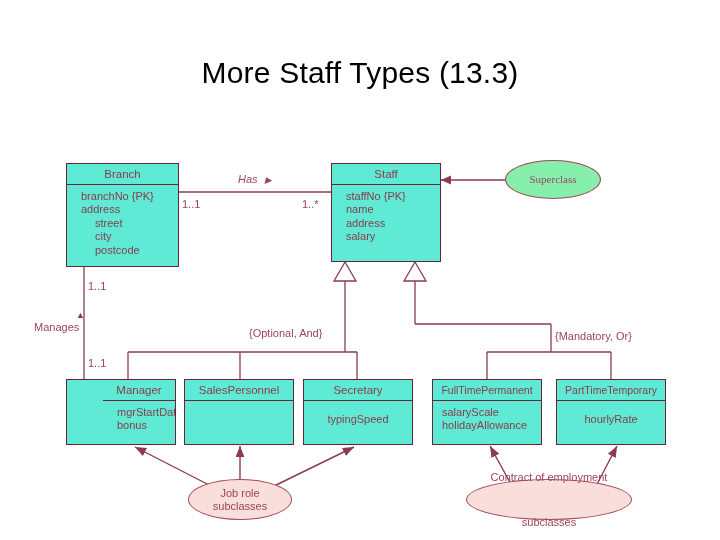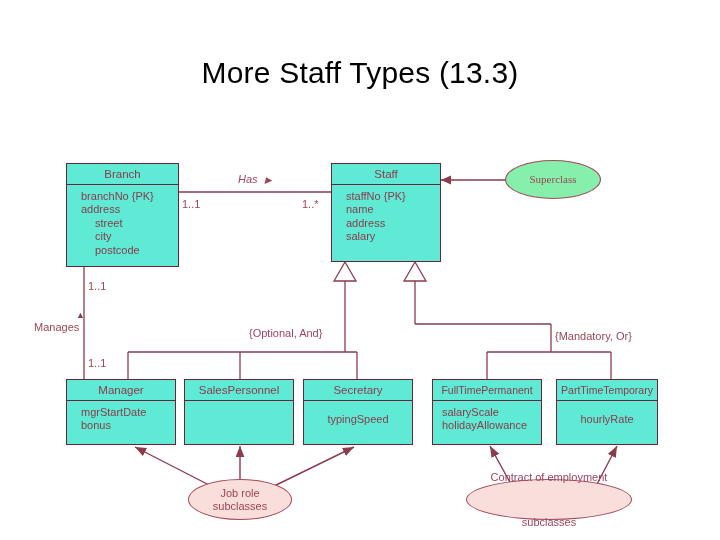--- a/index.html
+++ b/index.html
@@ -174,21 +174,21 @@
 </div>
 
 <div class="diag-label" style="left:34px; top:321px;">Manages</div>
 <div style="position:absolute; left:76px; top:310px; font-size:9px; color:#8a3b4c;">▲</div>
 <div class="mult-label" style="left:88px; top:280px;">1..1</div>
 <div class="mult-label" style="left:88px; top:357px;">1..1</div>
 
 <div class="diag-label" style="left:249px; top:327px;">{Optional, And}</div>
 <div class="diag-label" style="left:555px; top:330px;">{Mandatory, Or}</div>
 
-<div class="entity-box" style="left:66px; top:379px; width:110px; height:66px;">
+<div class="entity-box" style="left:66px; top:379px; width:110px; height:66px;padding-left:36px;">
   <div class="entity-name">Manager</div>
   <div class="entity-attrs attrs-left">
     <div class="attr">mgrStartDate</div>
     <div class="attr">bonus</div>
   </div>
 </div>
 
 <div class="entity-box" style="left:184px; top:379px; width:110px; height:66px;">
   <div class="entity-name">SalesPersonnel</div>
 </div>
@@ -201,21 +201,21 @@
 </div>
 
 <div class="entity-box" style="left:432px; top:379px; width:110px; height:66px;">
   <div class="entity-name" style="font-size:10.5px;">FullTimePermanent</div>
   <div class="entity-attrs attrs-left" style="padding-left:9px;">
     <div class="attr">salaryScale</div>
     <div class="attr">holidayAllowance</div>
   </div>
 </div>
 
-<div class="entity-box" style="left:556px; top:379px; width:102px; height:66px;">
+<div class="entity-box" style="left:556px; top:379px; width:110px; height:66px;">
   <div class="entity-name" style="font-size:10.5px;">PartTimeTemporary</div>
   <div class="entity-attrs attrs-center" style="padding-top:12px;">
     <div class="attr">hourlyRate</div>
   </div>
 </div>
 
 <div class="ellipse-note" style="left:188px; top:479px; width:104px; height:41px; flex-direction:column;">
   <span>Job role</span>
   <span>subclasses</span>
 </div>

